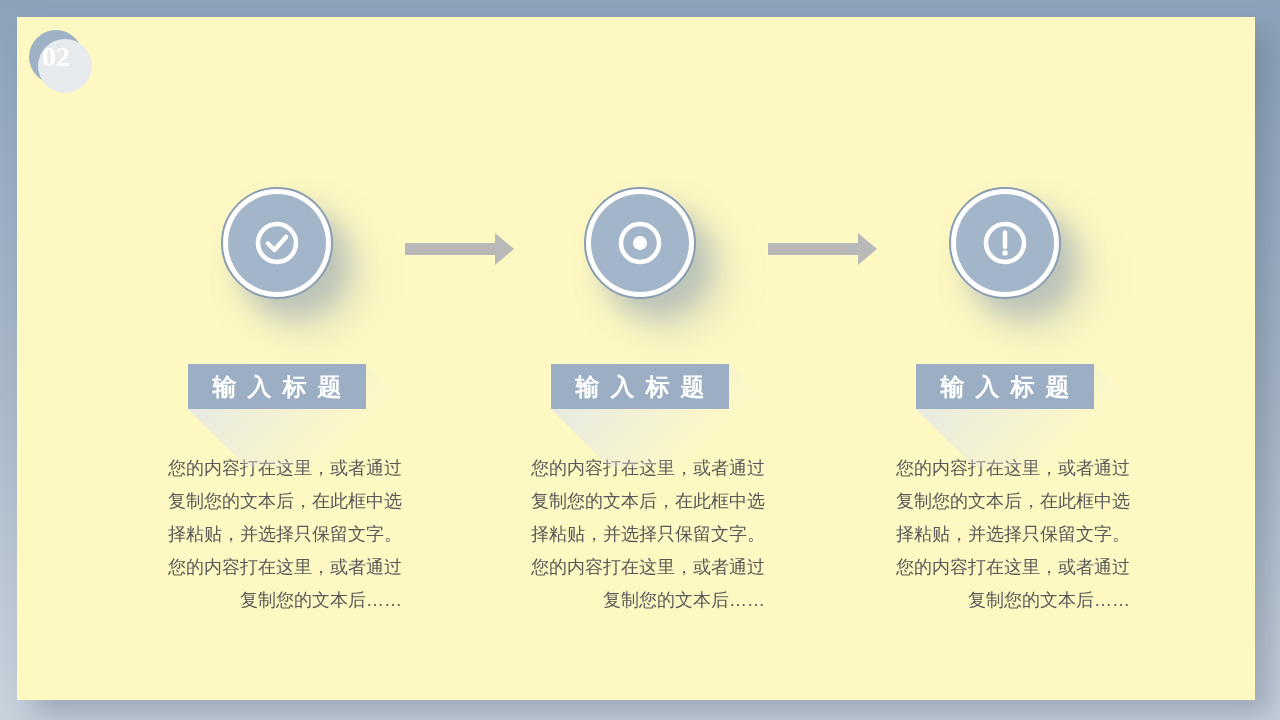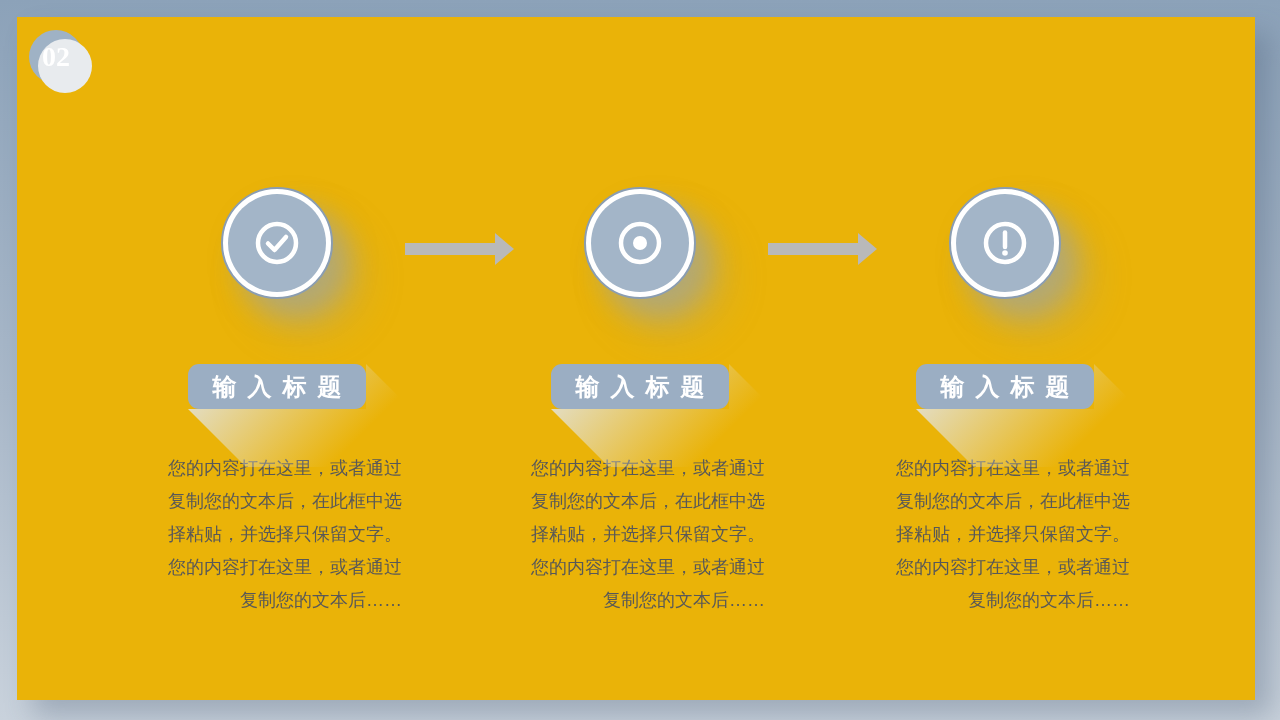--- a/index.html
+++ b/index.html
@@ -3,21 +3,21 @@
 <meta charset="utf-8">
 <style>
   html,body{margin:0;padding:0;}
   body{
     width:1280px;height:720px;position:relative;overflow:hidden;
     background:linear-gradient(180deg,#8CA2B9 0%,#A9B8C9 55%,#C9D2DC 100%);
     font-family:"Liberation Sans","DejaVu Sans",sans-serif;
   }
   .page{
     position:absolute;left:17px;top:17px;width:1238px;height:683px;
-    background:#eab308;
+    background:#fef9c3;
     box-shadow:16px 16px 26px rgba(70,90,115,0.32);
   }
   
   .badge{
     position:absolute;left:12px;top:13px;width:54px;height:54px;border-radius:50%;
     background:#9FB2C5;display:flex;align-items:center;justify-content:center;z-index:2;
   }
   .badge::before{
     content:"";position:absolute;left:9px;top:9px;width:54px;height:54px;border-radius:50%;
     background:#E8EBEE;z-index:-1;
@@ -38,21 +38,21 @@
     width:98px;height:98px;padding:5px;border:2px solid #8A9DB2;border-radius:50%;
     margin:0 auto;background:#ffffff;position:relative;
     box-shadow:16px 18px 26px rgba(148,163,180,0.5), 30px 34px 42px rgba(148,163,180,0.25);
   }
   .disc{
     width:98px;height:98px;border-radius:50%;background:#A3B5C8;
     display:flex;align-items:center;justify-content:center;
   }
   .bar{
     position:relative;margin:65px auto 0;width:178px;height:45px;background:#9BAEC3;
-    display:flex;align-items:center;justify-content:center;border-radius:11px;
+    display:flex;align-items:center;justify-content:center;
   }
   .bar::after{
     content:"";position:absolute;left:0;top:0;
     width:calc(100% + 58px);height:calc(100% + 58px);
     background:linear-gradient(135deg,#E2E6EA 0%,rgba(226,230,234,0) 72%);
     clip-path:polygon(calc(100% - 58px) 0, 100% 58px, 100% 100%, 58px 100%,
                       0 calc(100% - 58px), calc(100% - 58px) calc(100% - 58px));
     pointer-events:none;
   }
   .bar span{

